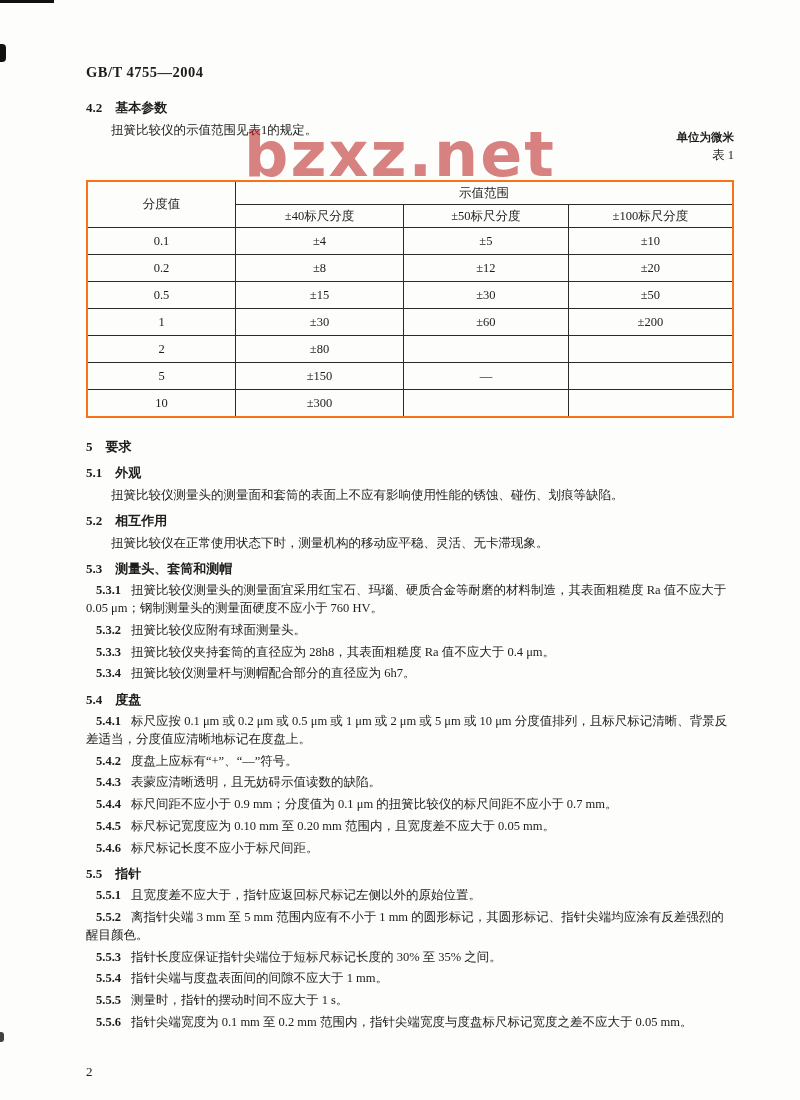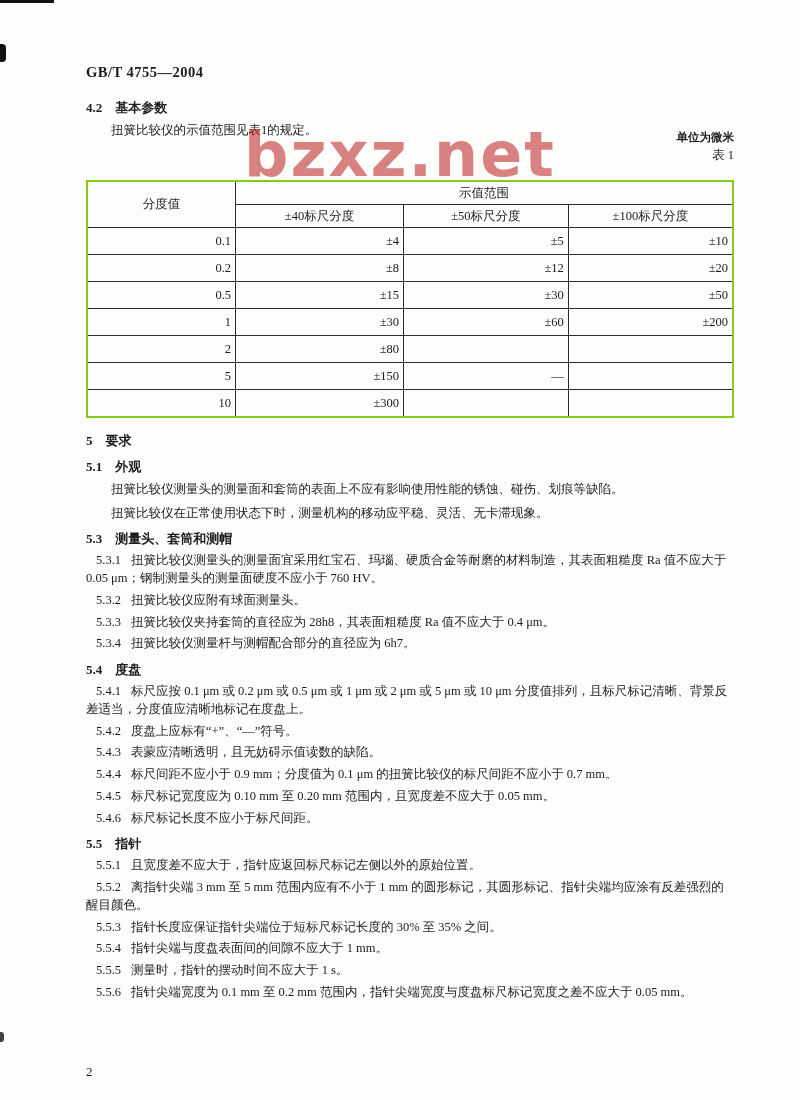--- a/index.html
+++ b/index.html
@@ -14,36 +14,36 @@
     font-family:"Liberation Serif","DejaVu Serif",serif;
     color:#1c1c1c;
   }
   .doc-code{
     font-weight:bold;font-size:14.5px;letter-spacing:.5px;margin-bottom:18px;
   }
   .hblock{font-weight:bold;font-size:13px;margin:8px 0 4px;}
   .hblock .num{margin-right:13px;}
   .para{font-size:12.5px;line-height:1.45;text-indent:2em;margin:3px 0 6px;}
   .clause{font-size:12.5px;line-height:1.42;margin:4px 0;}
-  .clause .num{font-weight:normal;margin-right:10px;white-space:nowrap;padding-left:10px;}
+  .clause .num{font-weight:bold;margin-right:10px;white-space:nowrap;padding-left:10px;}
 
   .table-caption-row{position:relative;text-align:right;margin:6px 0 17px;height:18px;}
   .tcap{font-size:12.5px;}
   .tunit{position:absolute;right:0;bottom:18px;font-size:11.5px;font-weight:bold;}
 
   table.t1{
     width:100%;border-collapse:collapse;table-layout:fixed;
-    border:2px solid #84cc16;margin-bottom:14px;
+    border:2px solid #f97316;margin-bottom:20px;
   }
   table.t1 th, table.t1 td{
     border:1px solid #2b2b2b;text-align:center;vertical-align:middle;
     padding:1px 4px;font-weight:normal;
   }
   table.t1 thead th{height:20px;font-size:12.5px;}
-  table.t1 tbody td{height:24px;font-size:12.5px;text-align:right;}
+  table.t1 tbody td{height:24px;font-size:12.5px;}
 
   .watermark{
     position:absolute;left:244px;top:118px;z-index:6;
     font-family:"DejaVu Sans","Liberation Sans",sans-serif;
     font-weight:bold;font-size:62px;letter-spacing:2px;
     color:#b91c1c;opacity:.55;pointer-events:none;
     text-shadow:0 0 2px rgba(255,255,255,.7);
   }
   .pagenum{position:absolute;left:86px;bottom:20px;font-size:13px;}
 
@@ -136,20 +136,21 @@
           <td></td>
           <td></td>
         </tr>
       </tbody>
   </table>
 
   <div class="reqs">
       <div class="hblock"><span class="num">5</span><span>要求</span></div>
       <div class="hblock"><span class="num">5.1</span><span>外观</span></div>
       <div class="para">扭簧比较仪测量头的测量面和套筒的表面上不应有影响使用性能的锈蚀、碰伤、划痕等缺陷。</div>
+      <div class="hblock"><span class="num">5.2</span><span>相互作用</span></div>
       <div class="para">扭簧比较仪在正常使用状态下时，测量机构的移动应平稳、灵活、无卡滞现象。</div>
       <div class="hblock"><span class="num">5.3</span><span>测量头、套筒和测帽</span></div>
       <div class="clause"><span class="num">5.3.1</span><span>扭簧比较仪测量头的测量面宜采用红宝石、玛瑙、硬质合金等耐磨的材料制造，其表面粗糙度 Ra 值不应大于 0.05 μm；钢制测量头的测量面硬度不应小于 760 HV。</span></div>
       <div class="clause"><span class="num">5.3.2</span><span>扭簧比较仪应附有球面测量头。</span></div>
       <div class="clause"><span class="num">5.3.3</span><span>扭簧比较仪夹持套筒的直径应为 28h8，其表面粗糙度 Ra 值不应大于 0.4 μm。</span></div>
       <div class="clause"><span class="num">5.3.4</span><span>扭簧比较仪测量杆与测帽配合部分的直径应为 6h7。</span></div>
       <div class="hblock"><span class="num">5.4</span><span>度盘</span></div>
       <div class="clause"><span class="num">5.4.1</span><span>标尺应按 0.1 μm 或 0.2 μm 或 0.5 μm 或 1 μm 或 2 μm 或 5 μm 或 10 μm 分度值排列，且标尺标记清晰、背景反差适当，分度值应清晰地标记在度盘上。</span></div>
       <div class="clause"><span class="num">5.4.2</span><span>度盘上应标有“+”、“—”符号。</span></div>
       <div class="clause"><span class="num">5.4.3</span><span>表蒙应清晰透明，且无妨碍示值读数的缺陷。</span></div>

